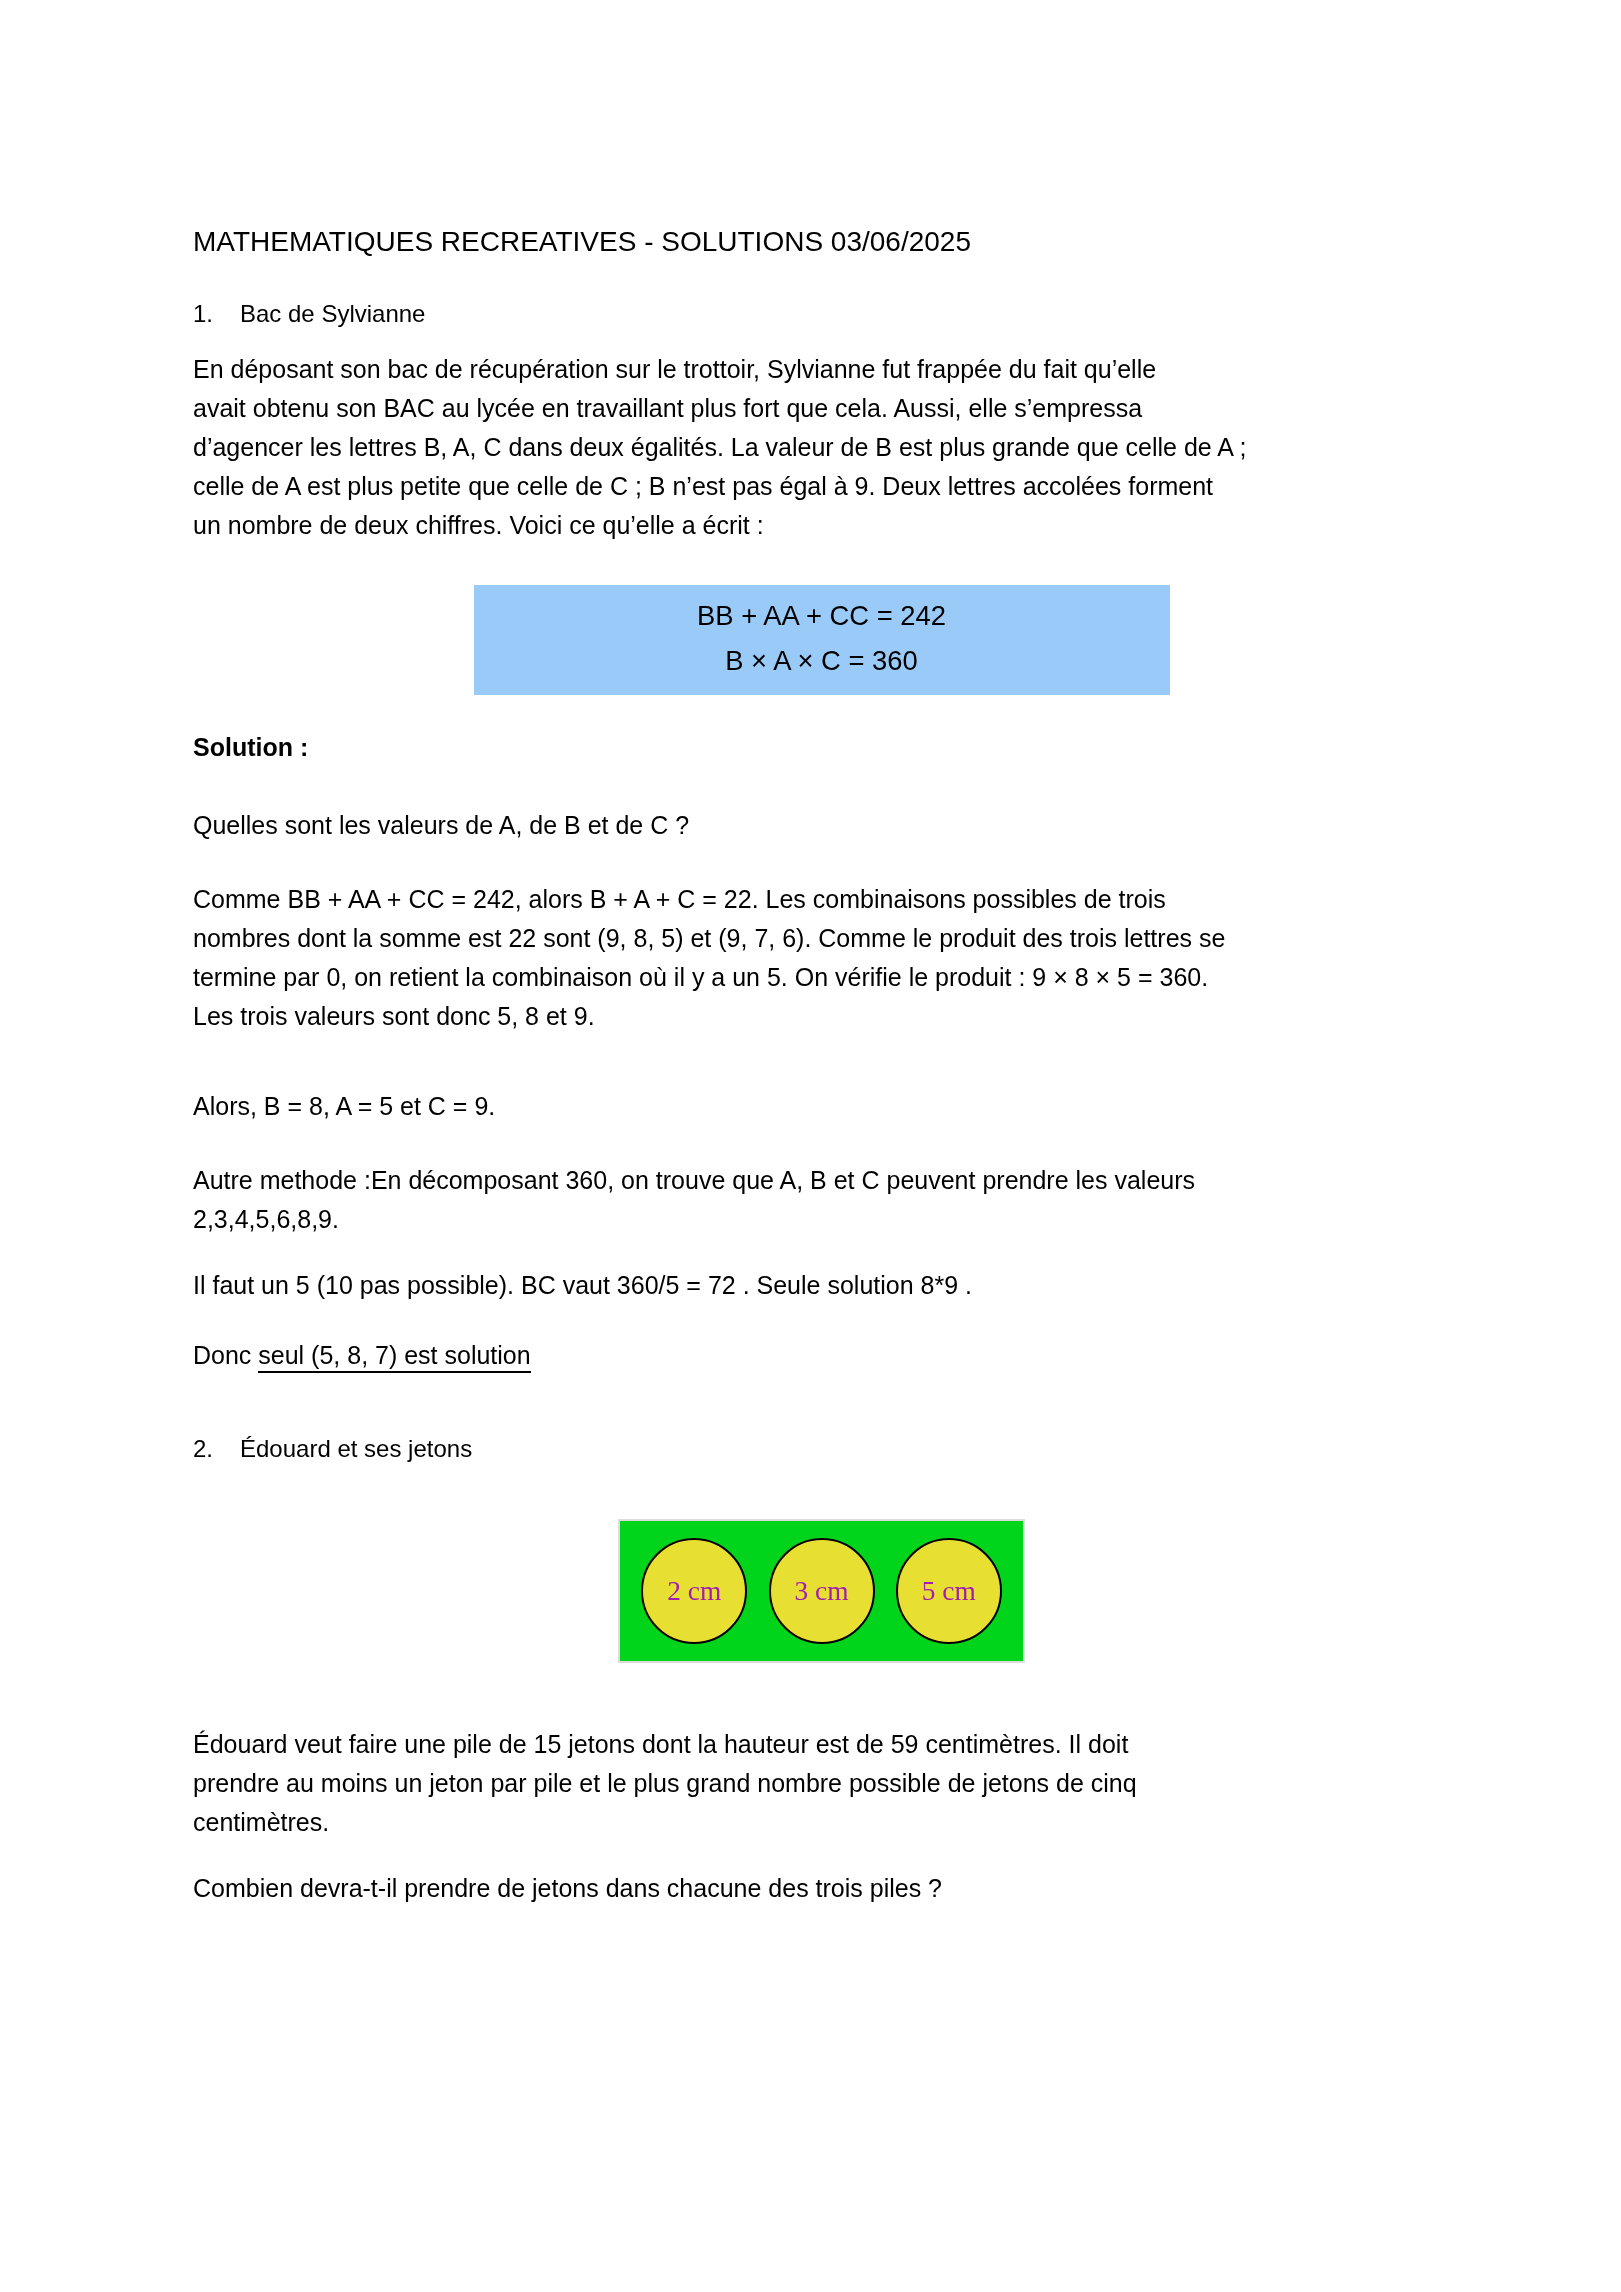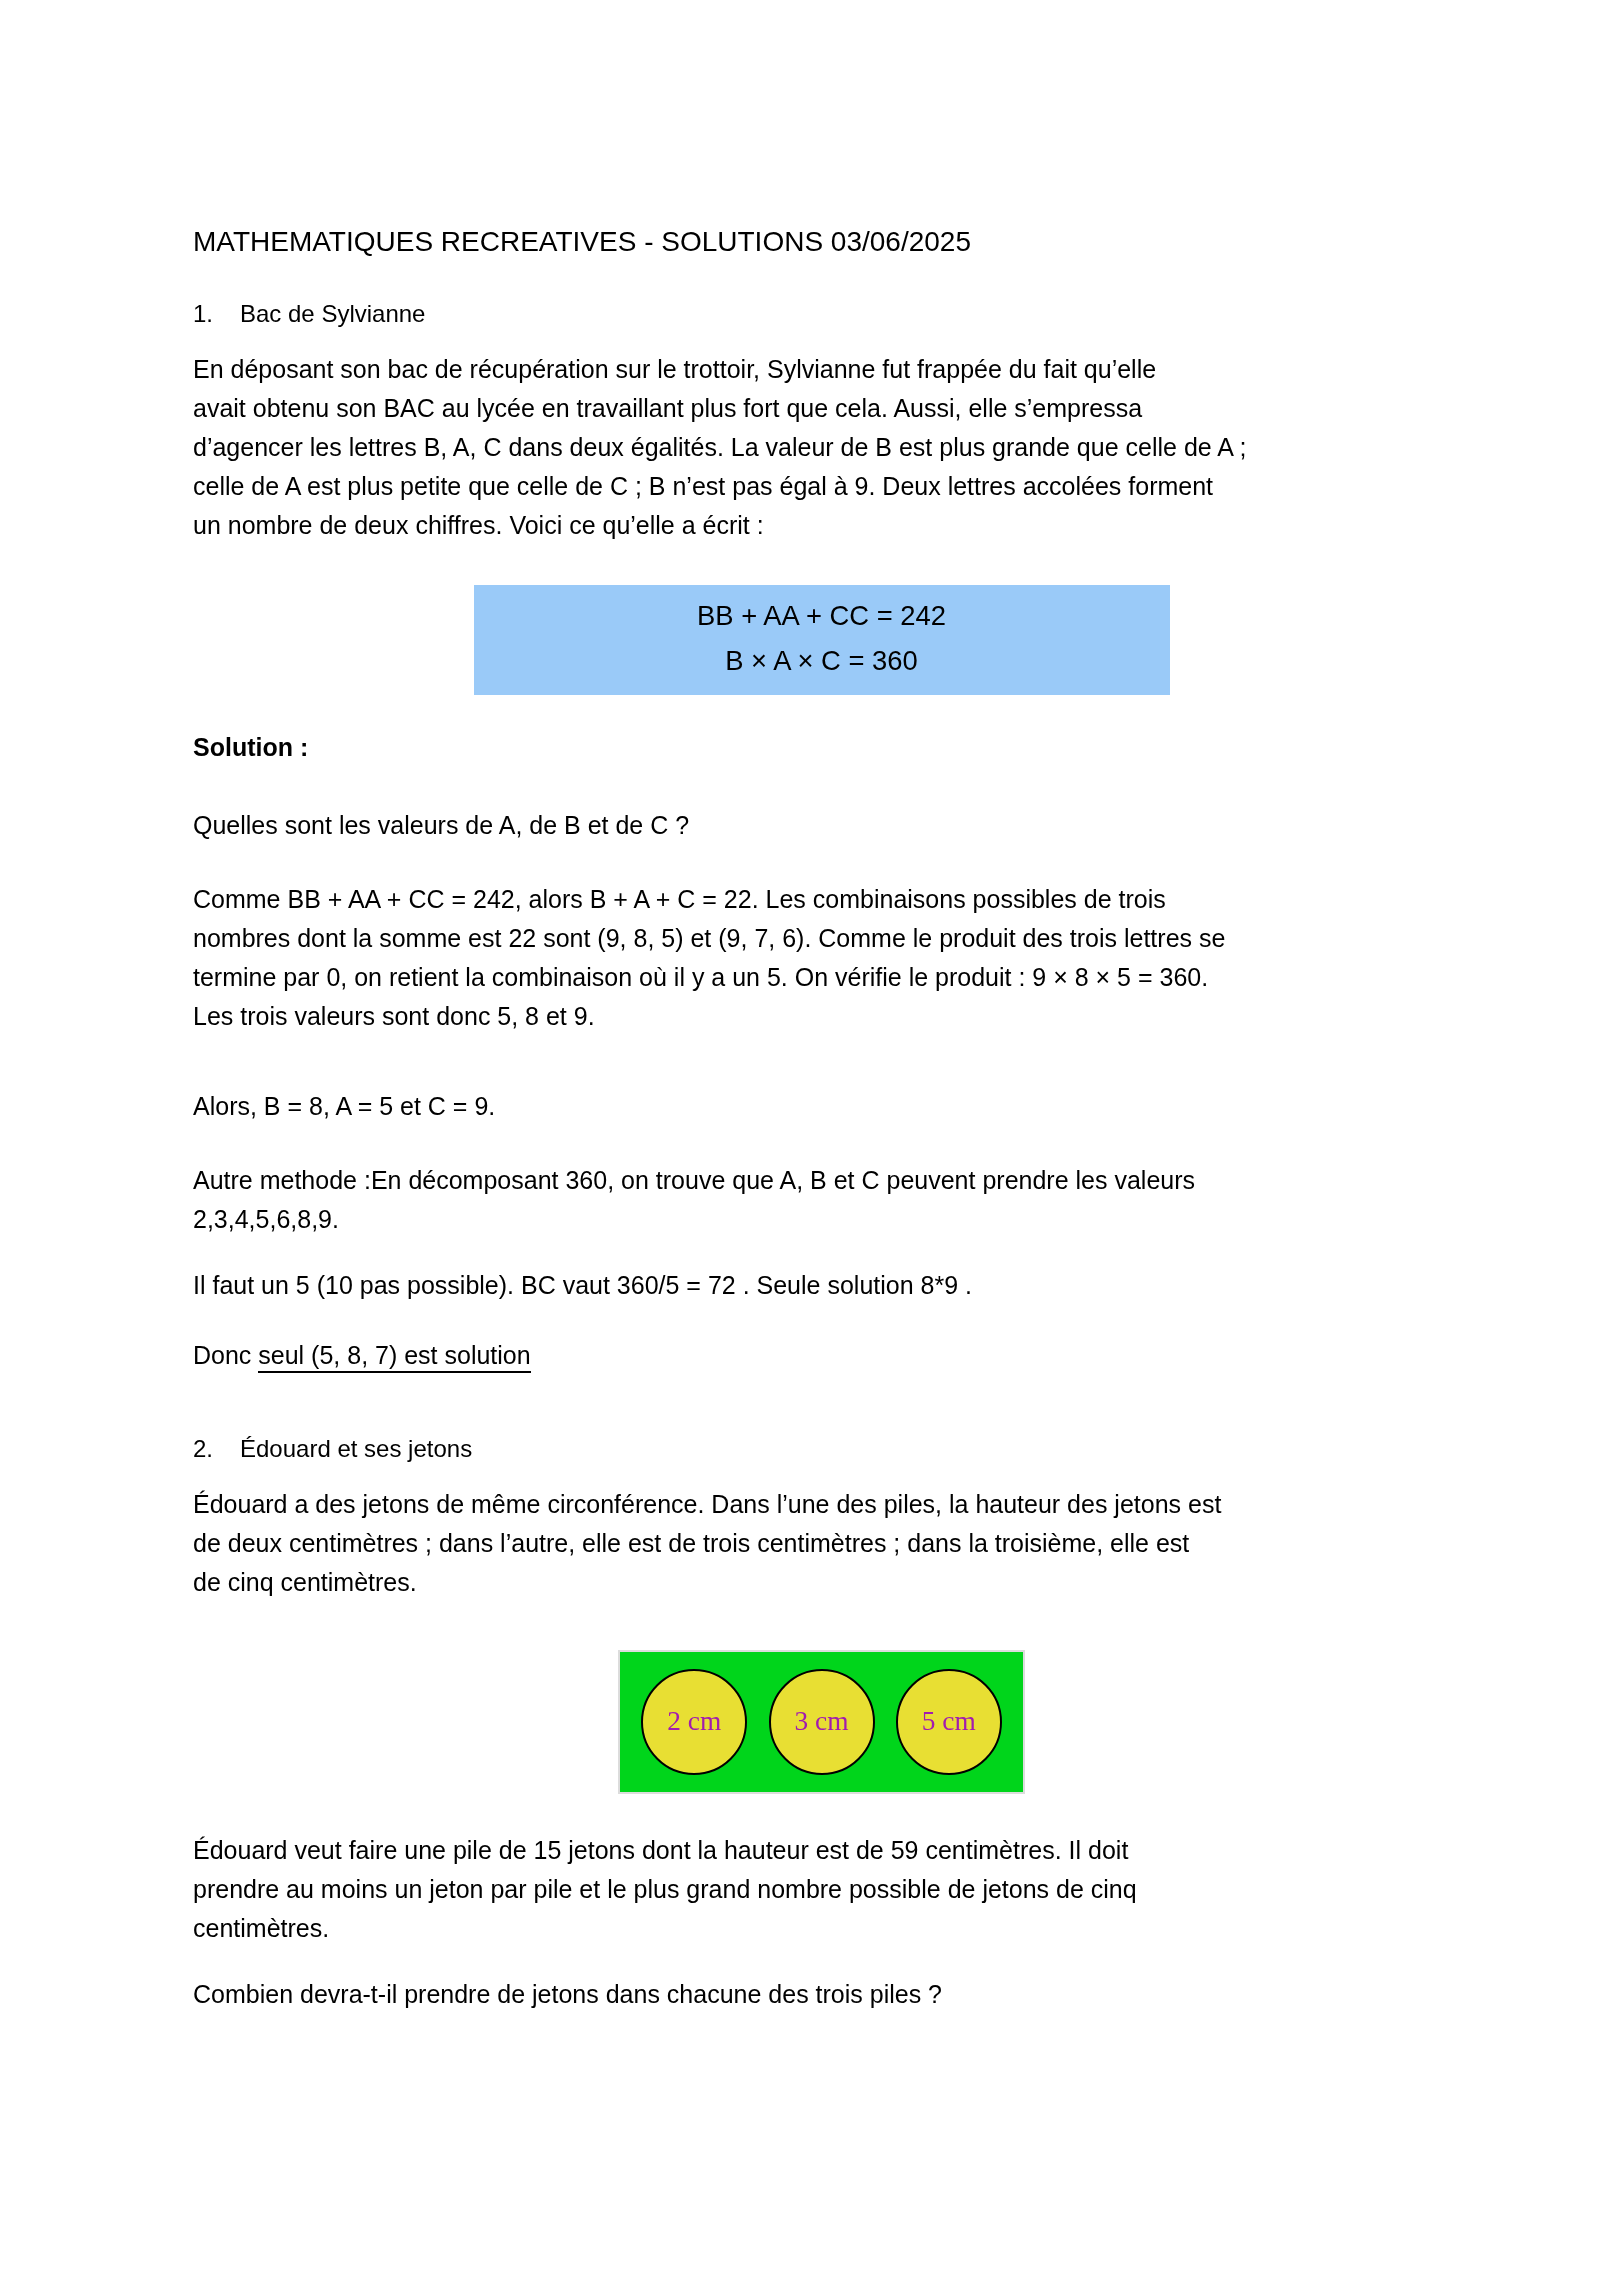--- a/index.html
+++ b/index.html
@@ -40,21 +40,21 @@
   }
   .intro1   { margin-top: 13.7px; }
   .q1       { margin-top: 39px; }
   .sol-label{ margin-top: 33px; font-weight: bold; }
   .sol-para { margin-top: 35px; }
   .alors    { margin-top: 51px; }
   .autre    { margin-top: 35px; }
   .ilfaut   { margin-top: 27.4px; }
   .donc     { margin-top: 31px; white-space: normal; }
   .intro2   { margin-top: 13.7px; }
-  .para3    { margin-top: 37px; }
+  .para3    { margin-top: 62px; }
   .q2       { margin-top: 27.4px; }
   .ul {
     border-bottom: 2.9px solid #000;
     padding-bottom: 2px;
   }
   .eq-box {
     margin: 40px auto 0 auto;
     width: 696px;
     height: 110px;
     background: #9ACAF8;
@@ -130,23 +130,20 @@
   <div class="para ilfaut">Il faut un 5 (10 pas possible). BC vaut 360/5 = 72 . Seule solution 8*9 .</div>
 
   <div class="para donc">
     <span>Donc </span><span class="ul">seul (5, 8, 7) est solution</span>
   </div>
 
   <div class="heading h2">
     <span class="num">2.</span><span>Édouard et ses jetons</span>
   </div>
 
-  <div class="para intro2">Édouard a des jetons de même circonférence. Dans l’une des piles, la hauteur des jetons est
-de deux centimètres ; dans l’autre, elle est de trois centimètres ; dans la troisième, elle est
-de cinq centimètres.</div>
 
   <div class="token-box">
     <div class="token">2 cm</div>
     <div class="token">3 cm</div>
     <div class="token">5 cm</div>
   </div>
 
   <div class="para para3">Édouard veut faire une pile de 15 jetons dont la hauteur est de 59 centimètres. Il doit
 prendre au moins un jeton par pile et le plus grand nombre possible de jetons de cinq
 centimètres.</div>

